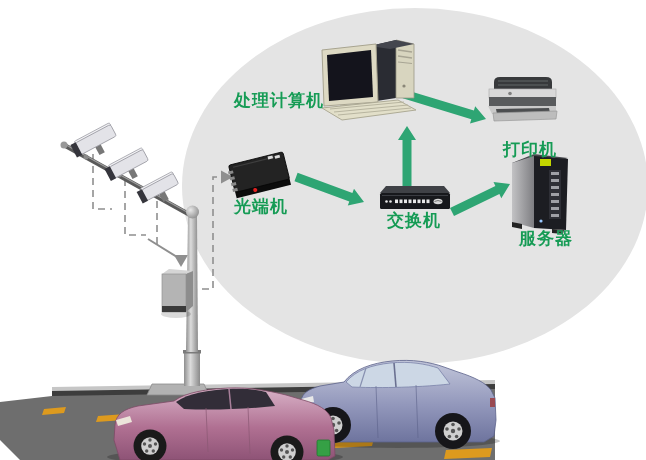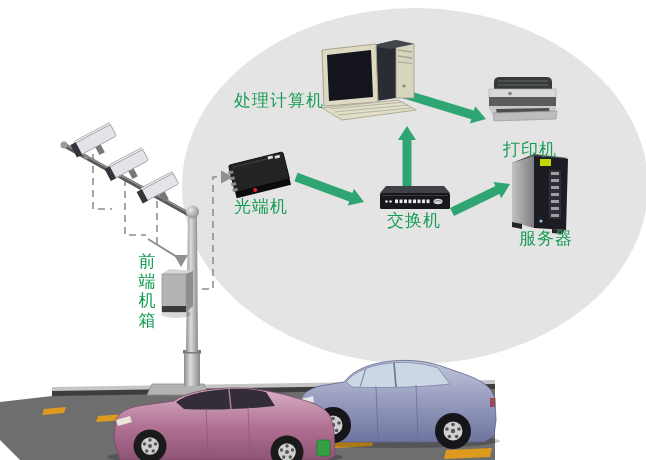--- a/index.html
+++ b/index.html
@@ -1,19 +1,19 @@
 <!DOCTYPE html>
 <html style="--label-green: #169b55; --arrow-green: #2ea573; --ellipse-gray: #e4e4e4; --dash-gray: #8f8f8f; --road-gray: #6e6e6e; --lane-yellow: #dd9a1e; --pink-car: #b06a8a; --blue-car: #8f93b8;"><head>
 <meta charset="utf-8">
 <style>
   html,body{margin:0;padding:0;background:#ffffff;}
   .stage{position:relative;width:646px;height:460px;background:#ffffff;overflow:hidden;
          font-family:"DejaVu Sans","Liberation Sans",sans-serif;}
   .stage svg{position:absolute;left:0;top:0;}
-  .lbl{position:absolute;color:var(--label-green,#169b55);font-weight:400;
+  .lbl{position:absolute;color:var(--label-green,#169b55);font-weight:700;
        font-size:17px;letter-spacing:1px;text-align:center;line-height:1.15;
        text-shadow:0 0 1px rgba(255,255,255,.4);}
   .lbl.vertical{width:20px;word-break:break-all;line-height:19.5px;letter-spacing:0;}
   .bg-ellipse{fill:var(--ellipse-gray,#e4e4e4);}
   .ga{fill:var(--arrow-green,#2ea573);}
   .dash{stroke:var(--dash-gray,#8f8f8f);stroke-width:1.6;fill:none;stroke-dasharray:7 5;}
   .gline{stroke:var(--dash-gray,#8f8f8f);stroke-width:2;fill:none;}
   .garrow{fill:var(--dash-gray,#8f8f8f);}
   .road-surface{fill:var(--road-gray,#6e6e6e);}
   .lane{fill:var(--lane-yellow,#dd9a1e);}
@@ -265,15 +265,14 @@
       <rect x="317" y="440" width="13" height="16" rx="1.5" fill="#35a045" stroke="#1e7a2e" stroke-width="0.8"></rect>
     </g>
   </g>
 </svg>
 
 <div class="lbl" style="left:229px;top:91px;width:100px;">处理计算机</div>
 <div class="lbl" style="left:500px;top:140px;width:60px;">打印机</div>
 <div class="lbl" style="left:231px;top:197px;width:60px;">光端机</div>
 <div class="lbl" style="left:515px;top:229px;width:62px;">服务器</div>
 <div class="lbl" style="left:383px;top:211px;width:62px;">交换机</div>
-<div class="lbl vertical" style="left:137px;top:252px;">前端机箱</div>
 
 </div>
 
 </body></html>

